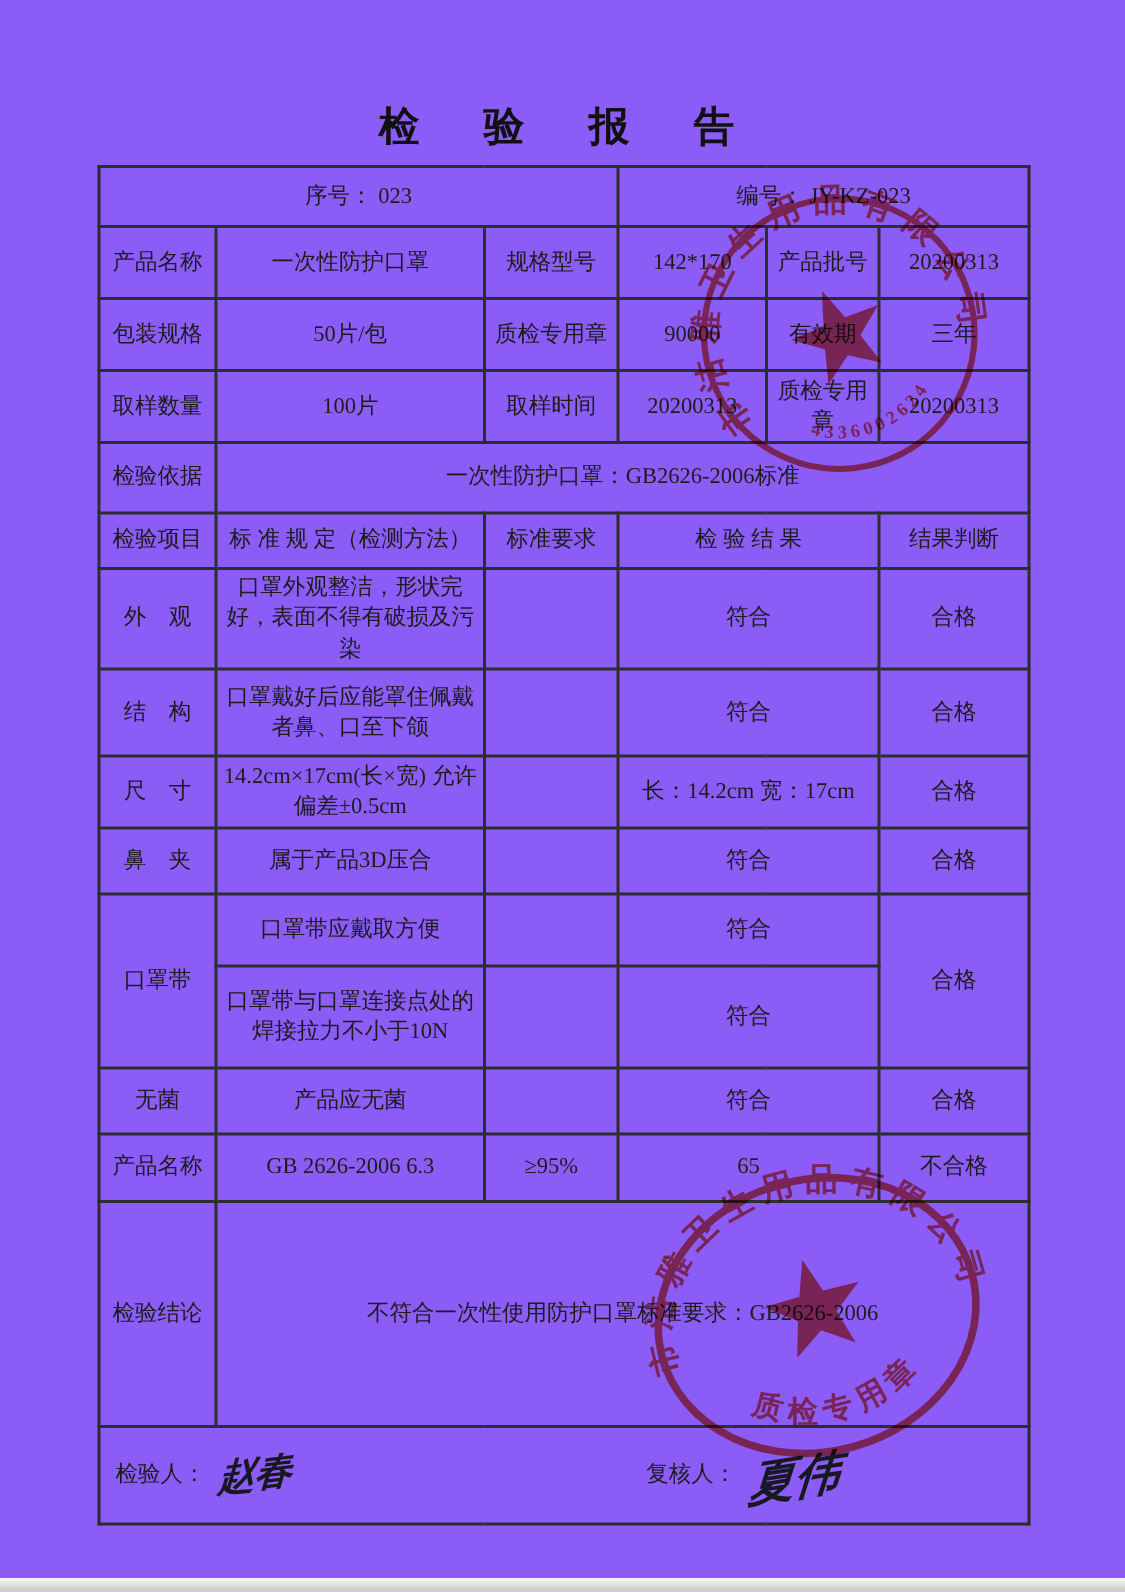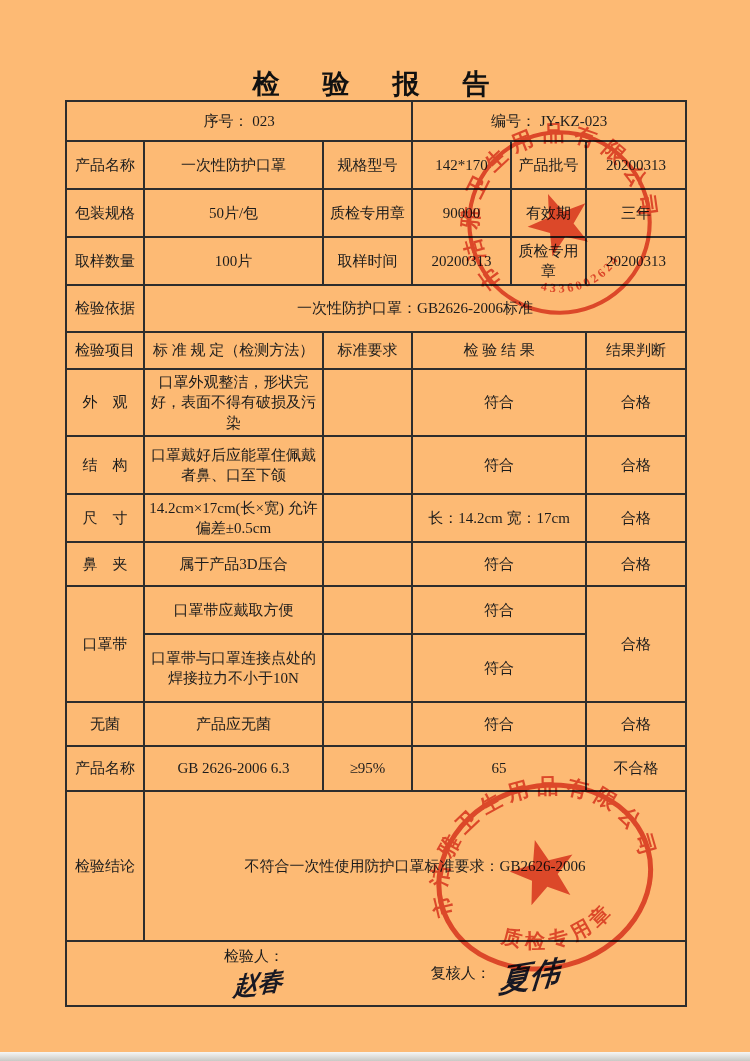--- a/index.html
+++ b/index.html
@@ -1,37 +1,37 @@
 <!DOCTYPE html>
 <html style="--stamp-color: #d8453a;"><head>
 <meta charset="utf-8">
 <style>
   html,body{margin:0;padding:0;background:#ffffff;}
   .page{
     position:relative;width:750px;height:1061px;margin:0 auto;
-    background:#fdba74;overflow:hidden;
+    background:#8b5cf6;overflow:hidden;
     font-family:"Liberation Serif","DejaVu Serif",serif;color:#1c1c1c;
   }
   .doc-title{
     position:absolute;top:66px;left:0;width:100%;text-align:center;
     font-size:27px;font-weight:bold;letter-spacing:8px;color:#111;
   }
   table.report{
-    position:absolute;left:65px;top:100px;width:620px;
+    position:absolute;left:65px;top:110px;width:620px;
     border-collapse:collapse;table-layout:fixed;
   }
   table.report td{
     border:2px solid #2d2d2d;text-align:center;vertical-align:middle;
     font-size:15px;line-height:1.35;padding:2px 4px;overflow:hidden;
   }
   td.cell-left{text-align:left;padding-left:10px;}
   td.std{font-size:14.5px;margin-top:32px;}
   td.hdr{font-size:15px;font-family:Liberation Serif, serif;}
   .sign-wrap{display:flex;align-items:center;width:100%;}
-  .sign-group-a{width:58%;display:flex;align-items:center;text-align:left;padding-left:6px;flex-direction:column;}
+  .sign-group-a{width:58%;display:flex;align-items:center;text-align:left;padding-left:6px;}
   .sign-group-b{flex:1;display:flex;align-items:center;text-align:left;}
   .sig{
     font-style:italic;font-weight:bold;color:#181823;display:inline-block;
     font-size:25px;margin-left:8px;transform:rotate(-7deg) skewX(-10deg);
     font-family:"DejaVu Serif","Liberation Serif",serif;
   }
   .sig-big{font-size:31px;transform:rotate(-9deg) skewX(-14deg);margin-top:8px;}
   
   .stamp{position:absolute;mix-blend-mode:multiply;opacity:.84;pointer-events:none;}
   .stamp-top{left:457px;top:120px;width:205px;height:205px;transform:rotate(-22deg);}

